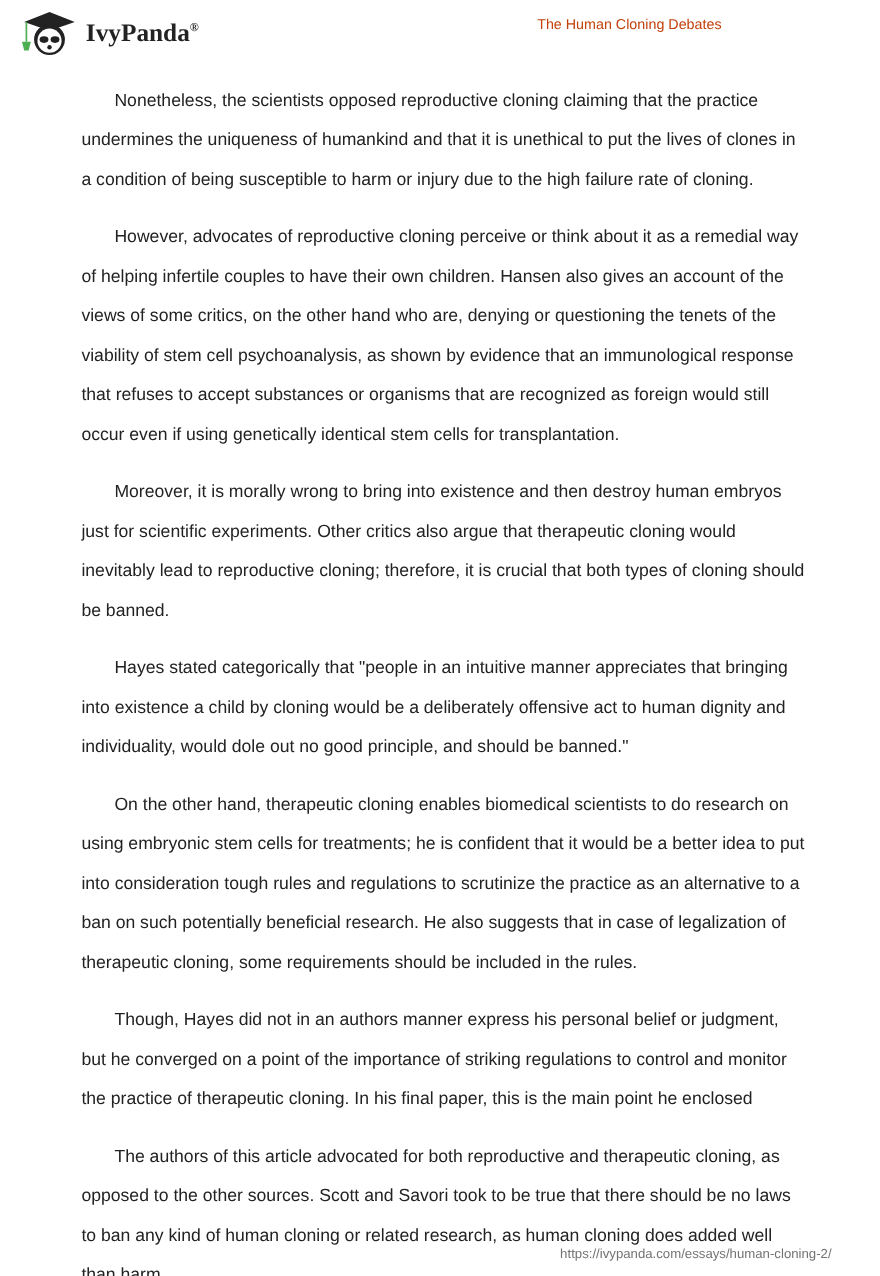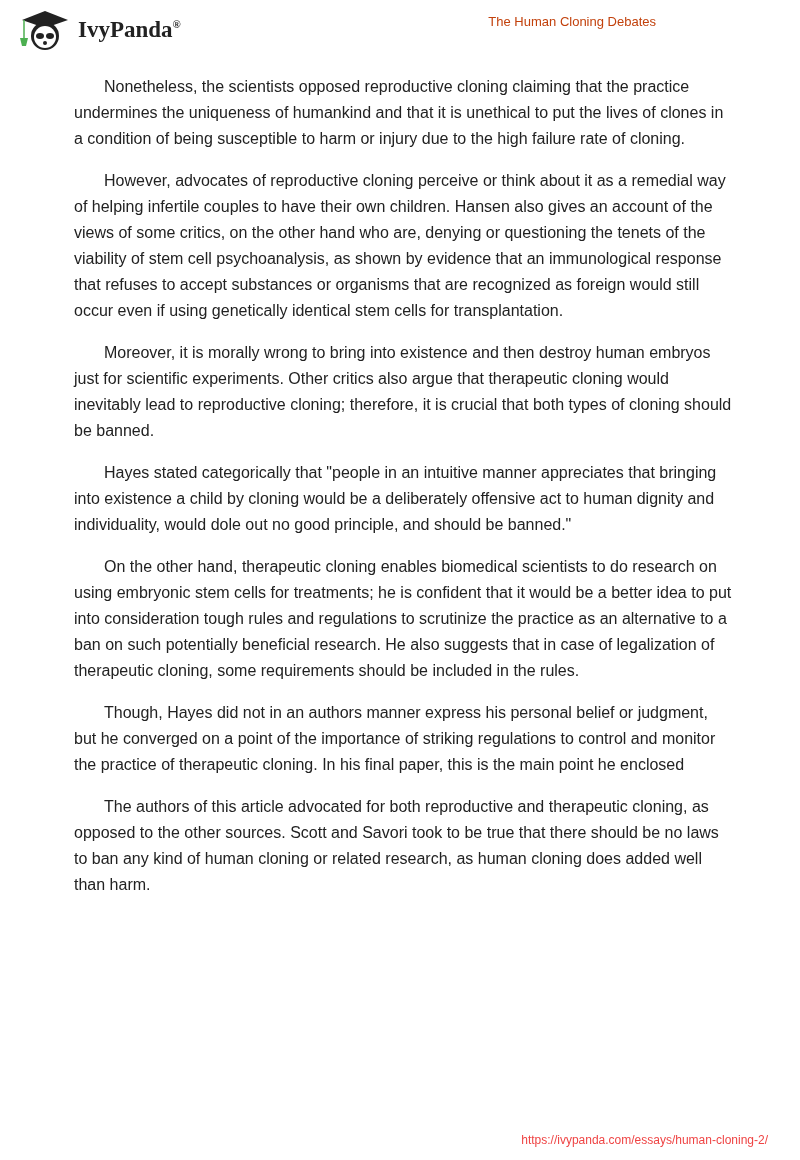--- a/index.html
+++ b/index.html
@@ -5,23 +5,23 @@
   html, body { margin: 0; padding: 0; background: #ffffff; }
   body { width: 800px; height: 1160px; position: relative; overflow: hidden;
          font-family: "Liberation Sans", sans-serif; color: #222; }
   .header { position: absolute; left: 0; top: 0; width: 688px; height: 56px; }
   .logo { position: absolute; left: 16px; top: 8px; display: flex; align-items: center; }
   .logo svg { width: 58px; height: 44px; }
   .logo-text { font-family: "Liberation Serif", serif; font-weight: bold; font-size: 23px; color: #222; margin-left: 4px; }
   .logo-text sup { font-size: 11px; }
   .doc-title { position: absolute; right: 32px; top: 14px; font-size: 13px; color: #c2410c; }
   .content { position: absolute; left: 74px; top: 74px; width: 660px; }
-  p { margin: 0 0 16px 0; font-size: 16px; line-height: 26px; text-indent: 30px; color: #222; }
+  p { margin: 0 0 16px 0; font-size: 16px; line-height: 36px; text-indent: 30px; color: #222; }
   p.ref { font-weight: bold; font-style: italic; }
-  .footer-url { position: absolute; right: 32px; top: 1133px; font-size: 12px; color: #ef4444; }
+  .footer-url { position: absolute; right: 44px; top: 1133px; font-size: 12px; color: #737373; }
 </style>
 </head>
 <body>
 
 <div class="header">
   <div class="logo">
     <svg viewBox="0 0 58 44">
       <polygon points="6,12 29,3 52,12 29,20" fill="#222"></polygon>
       <line x1="8" y1="12" x2="8" y2="30" stroke="#4caf50" stroke-width="1.5"></line>
       <path d="M4,30 L12,30 L10,38 L6,38 Z" fill="#4caf50"></path>

